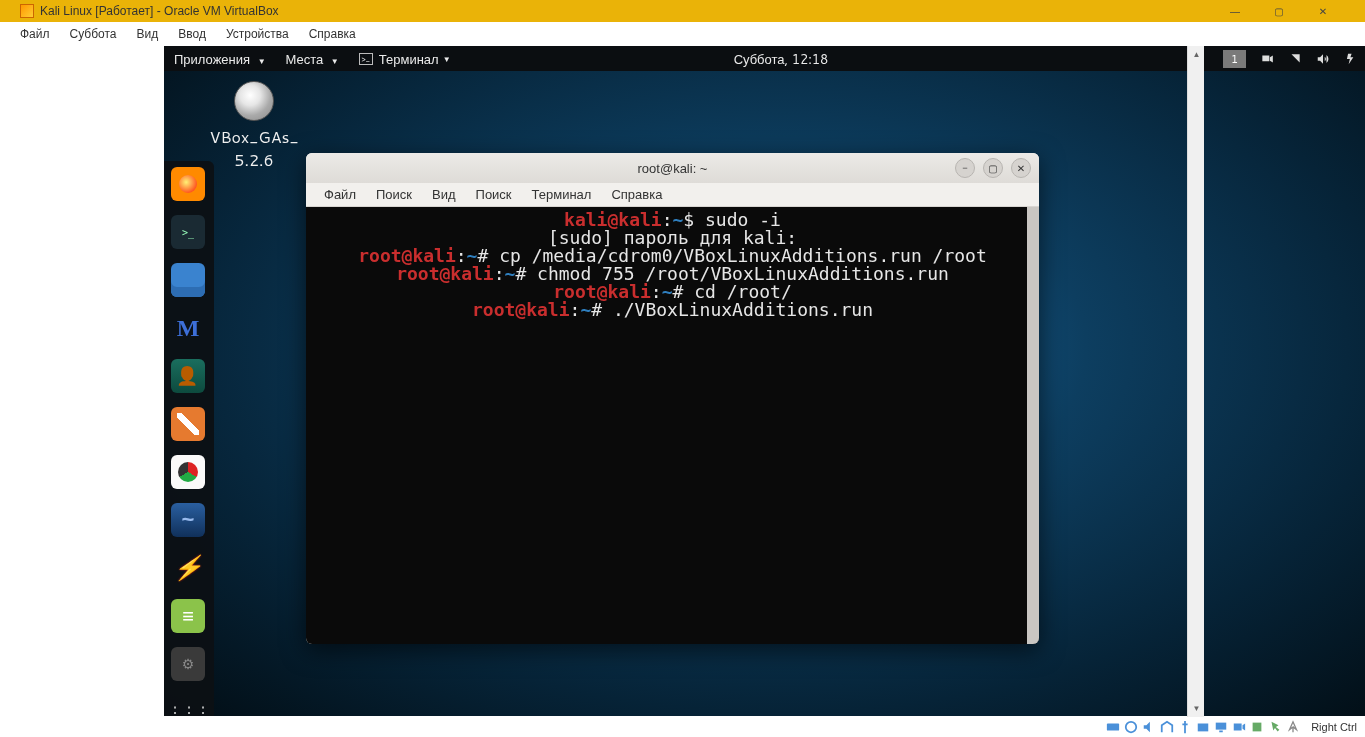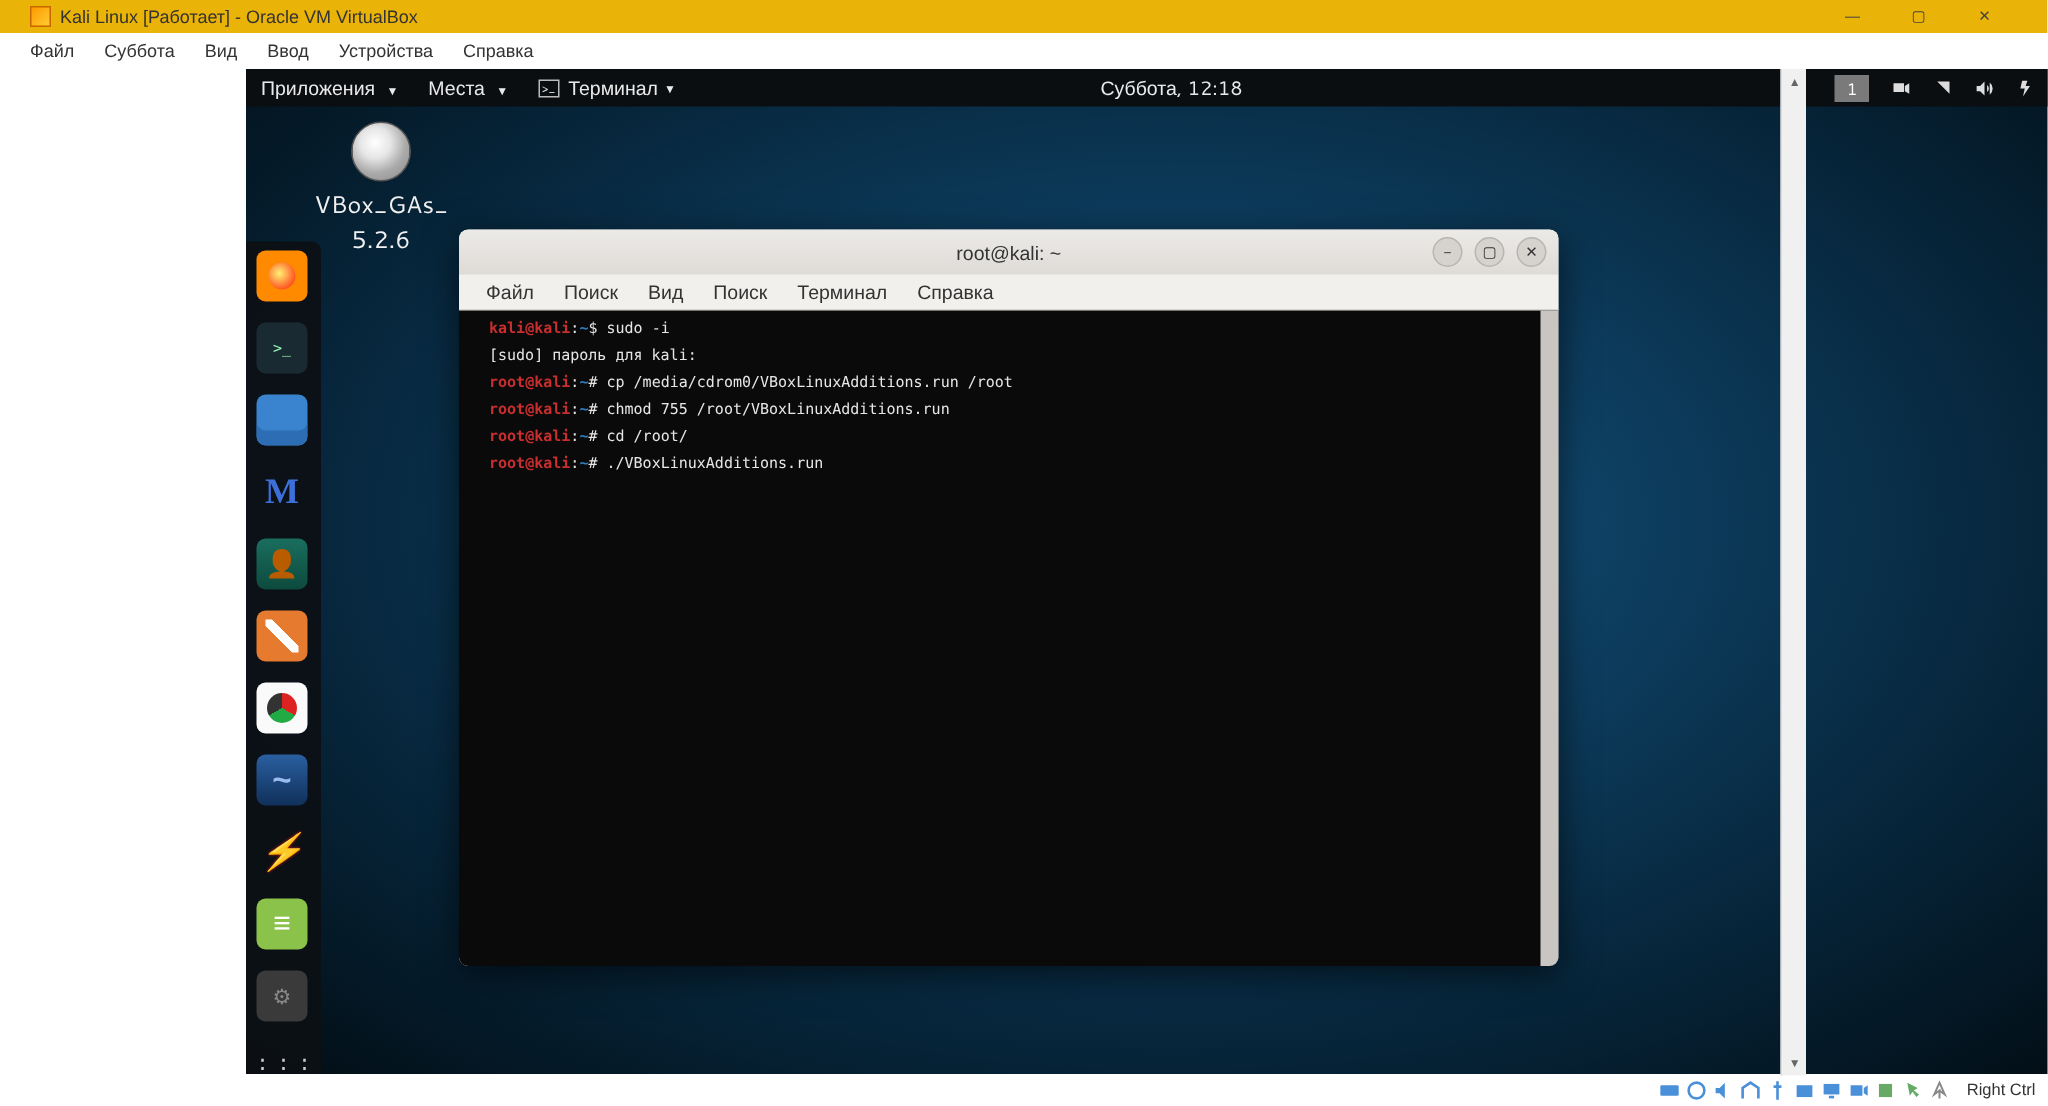--- a/index.html
+++ b/index.html
@@ -215,27 +215,28 @@
   color: #333;
   padding-left: 8px;
   border-bottom: 1px solid #d8d5d1;
 }
 .terminal-menubar span { padding: 2px 10px; }
 
 .terminal-body {
   flex: 1;
   background: #0a0a0a;
   font-family: "DejaVu Sans Mono", "Consolas", monospace;
-  font-size: 10px;
+  font-size: 18px;
   line-height: 18px;
   color: #e6e6e6;
   padding: 4px 20px;
   white-space: pre;
   overflow: hidden;
   position: relative;
+  text-align: center;
 }
 .terminal-body .line { display: block; }
 .pr-user { color: #c92e2e; font-weight: bold; }
 .pr-host { color: #c92e2e; font-weight: bold; }
 .pr-at { color: #c92e2e; font-weight: bold; }
 .pr-path { color: #2f7fbf; font-weight: bold; }
 .pr-sep { color: #e6e6e6; }
 .pr-dollar { color: #e6e6e6; }
 
 .term-scrollbar {

